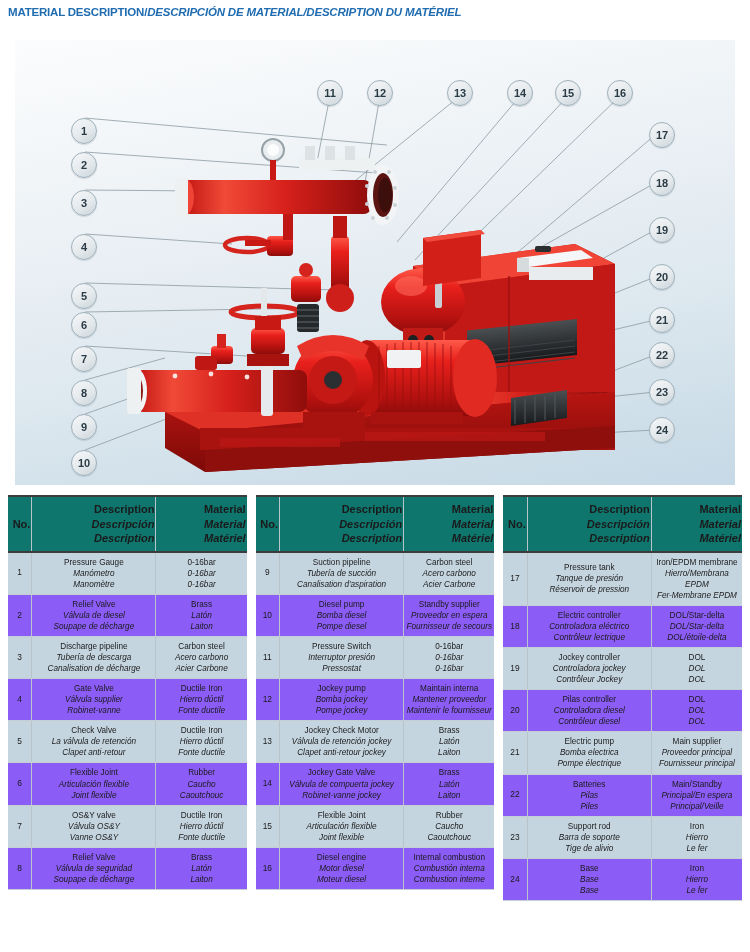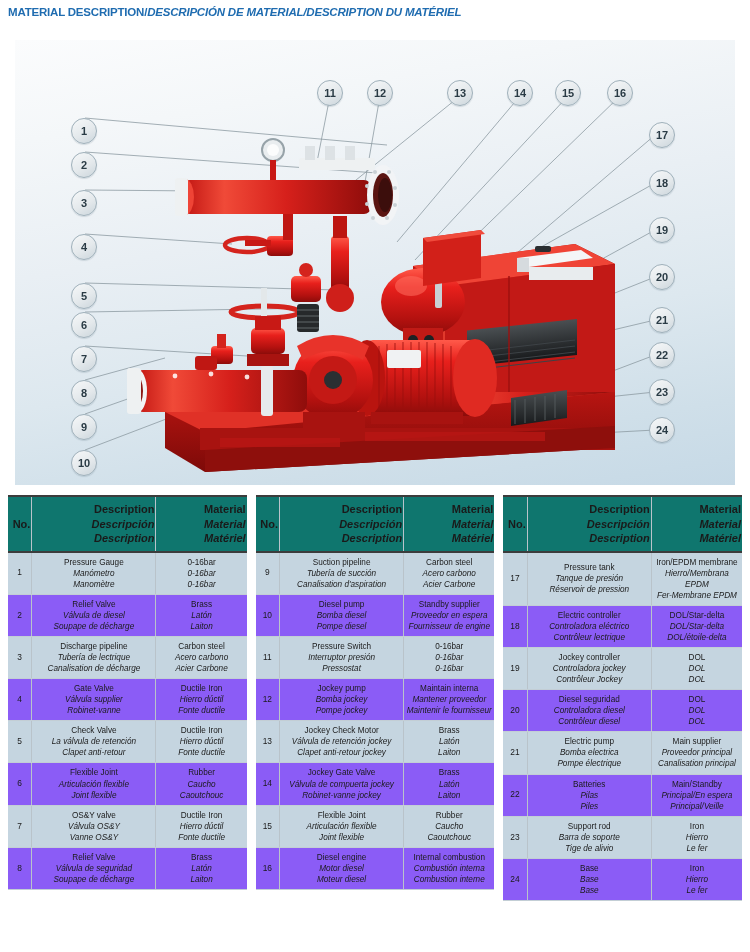--- a/index.html
+++ b/index.html
@@ -425,21 +425,21 @@
             <td class="c-mat">
               <div class="l1">Brass</div>
               <div class="l2">Latón</div>
               <div class="l3">Laiton</div>
             </td>
           </tr>
           <tr class="shaded">
             <td class="c-no">3</td>
             <td class="c-desc">
               <div class="l1">Discharge pipeline</div>
-              <div class="l2">Tubería de lectrique</div>
+              <div class="l2">Tubería de descarga</div>
               <div class="l3">Canalisation de décharge</div>
             </td>
             <td class="c-mat">
               <div class="l1">Carbon steel</div>
               <div class="l2">Acero carbono</div>
               <div class="l3">Acier Carbone</div>
             </td>
           </tr>
           <tr class="plain">
             <td class="c-no">4</td>
@@ -544,21 +544,21 @@
           <tr class="plain">
             <td class="c-no">10</td>
             <td class="c-desc">
               <div class="l1">Diesel pump</div>
               <div class="l2">Bomba diesel</div>
               <div class="l3">Pompe diesel</div>
             </td>
             <td class="c-mat">
               <div class="l1">Standby supplier</div>
               <div class="l2">Proveedor en espera</div>
-              <div class="l3">Fournisseur de engine</div>
+              <div class="l3">Fournisseur de secours</div>
             </td>
           </tr>
           <tr class="shaded">
             <td class="c-no">11</td>
             <td class="c-desc">
               <div class="l1">Pressure Switch</div>
               <div class="l2">Interruptor presión</div>
               <div class="l3">Pressostat</div>
             </td>
             <td class="c-mat">
@@ -689,41 +689,41 @@
             </td>
             <td class="c-mat">
               <div class="l1">DOL</div>
               <div class="l2">DOL</div>
               <div class="l3">DOL</div>
             </td>
           </tr>
           <tr class="plain">
             <td class="c-no">20</td>
             <td class="c-desc">
-              <div class="l1">Diesel seguridad</div>
+              <div class="l1">Pilas controller</div>
               <div class="l2">Controladora diesel</div>
               <div class="l3">Contrôleur diesel</div>
             </td>
             <td class="c-mat">
               <div class="l1">DOL</div>
               <div class="l2">DOL</div>
               <div class="l3">DOL</div>
             </td>
           </tr>
           <tr class="shaded">
             <td class="c-no">21</td>
             <td class="c-desc">
               <div class="l1">Electric pump</div>
               <div class="l2">Bomba electrica</div>
               <div class="l3">Pompe électrique</div>
             </td>
             <td class="c-mat">
               <div class="l1">Main supplier</div>
               <div class="l2">Proveedor principal</div>
-              <div class="l3">Canalisation principal</div>
+              <div class="l3">Fournisseur principal</div>
             </td>
           </tr>
           <tr class="plain">
             <td class="c-no">22</td>
             <td class="c-desc">
               <div class="l1">Batteries</div>
               <div class="l2">Pilas</div>
               <div class="l3">Piles</div>
             </td>
             <td class="c-mat">

